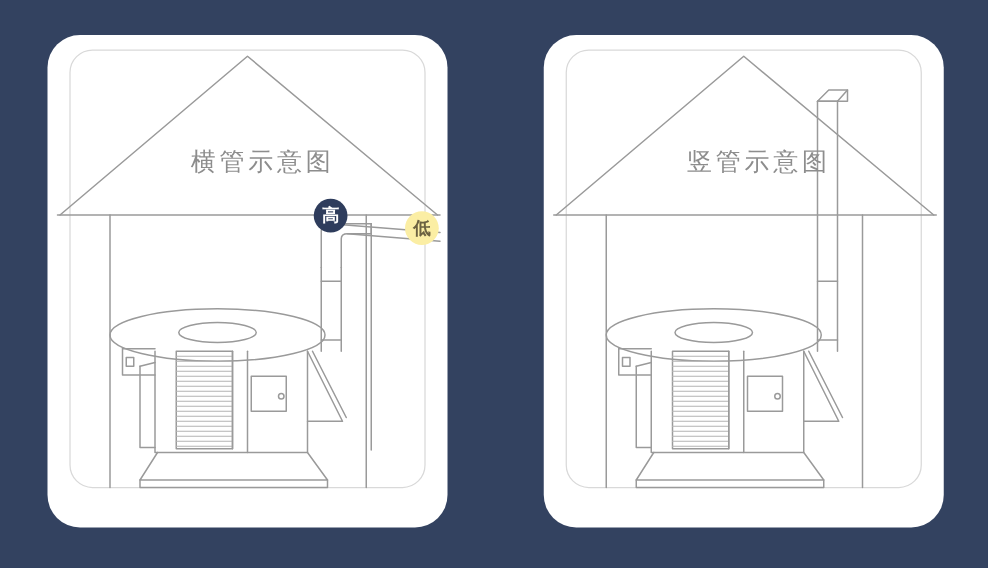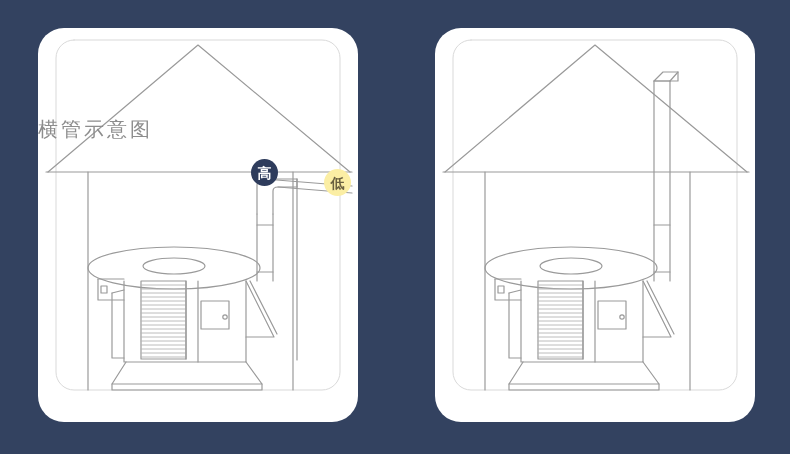--- a/index.html
+++ b/index.html
@@ -35,24 +35,24 @@
     position: absolute;
     left: 0;
     top: 0;
     width: 320px;
     height: 394px;
     display: block;
   }
 
   .diagram-title {
     position: absolute;
-    left: 0;
+    left: 12px;
     width: 320px;
     top: 88px;
-    text-align: left;
+    text-align: center;
     font-size: 20px;
     letter-spacing: 3px;
     color: #8d8d8d;
     font-family: "DejaVu Sans", "Liberation Sans", sans-serif;
     font-weight: 400;
     user-select: none;
   }
 
   .badge {
     position: absolute;
@@ -231,15 +231,16 @@
         <path d="M219 197 L235 197"></path>
         <path d="M219 244 L235 244"></path>
 
         <path d="M219 53 L228 44 L243 44 L243 53 Z"></path>
         <path d="M235 53 L243 44"></path>
         <path d="M219 53 L235 53"></path>
 
       </g>
     </svg>
 
+    <div class="diagram-title">竖管示意图</div>
   </div>
 
 </div>
 
 </body></html>

